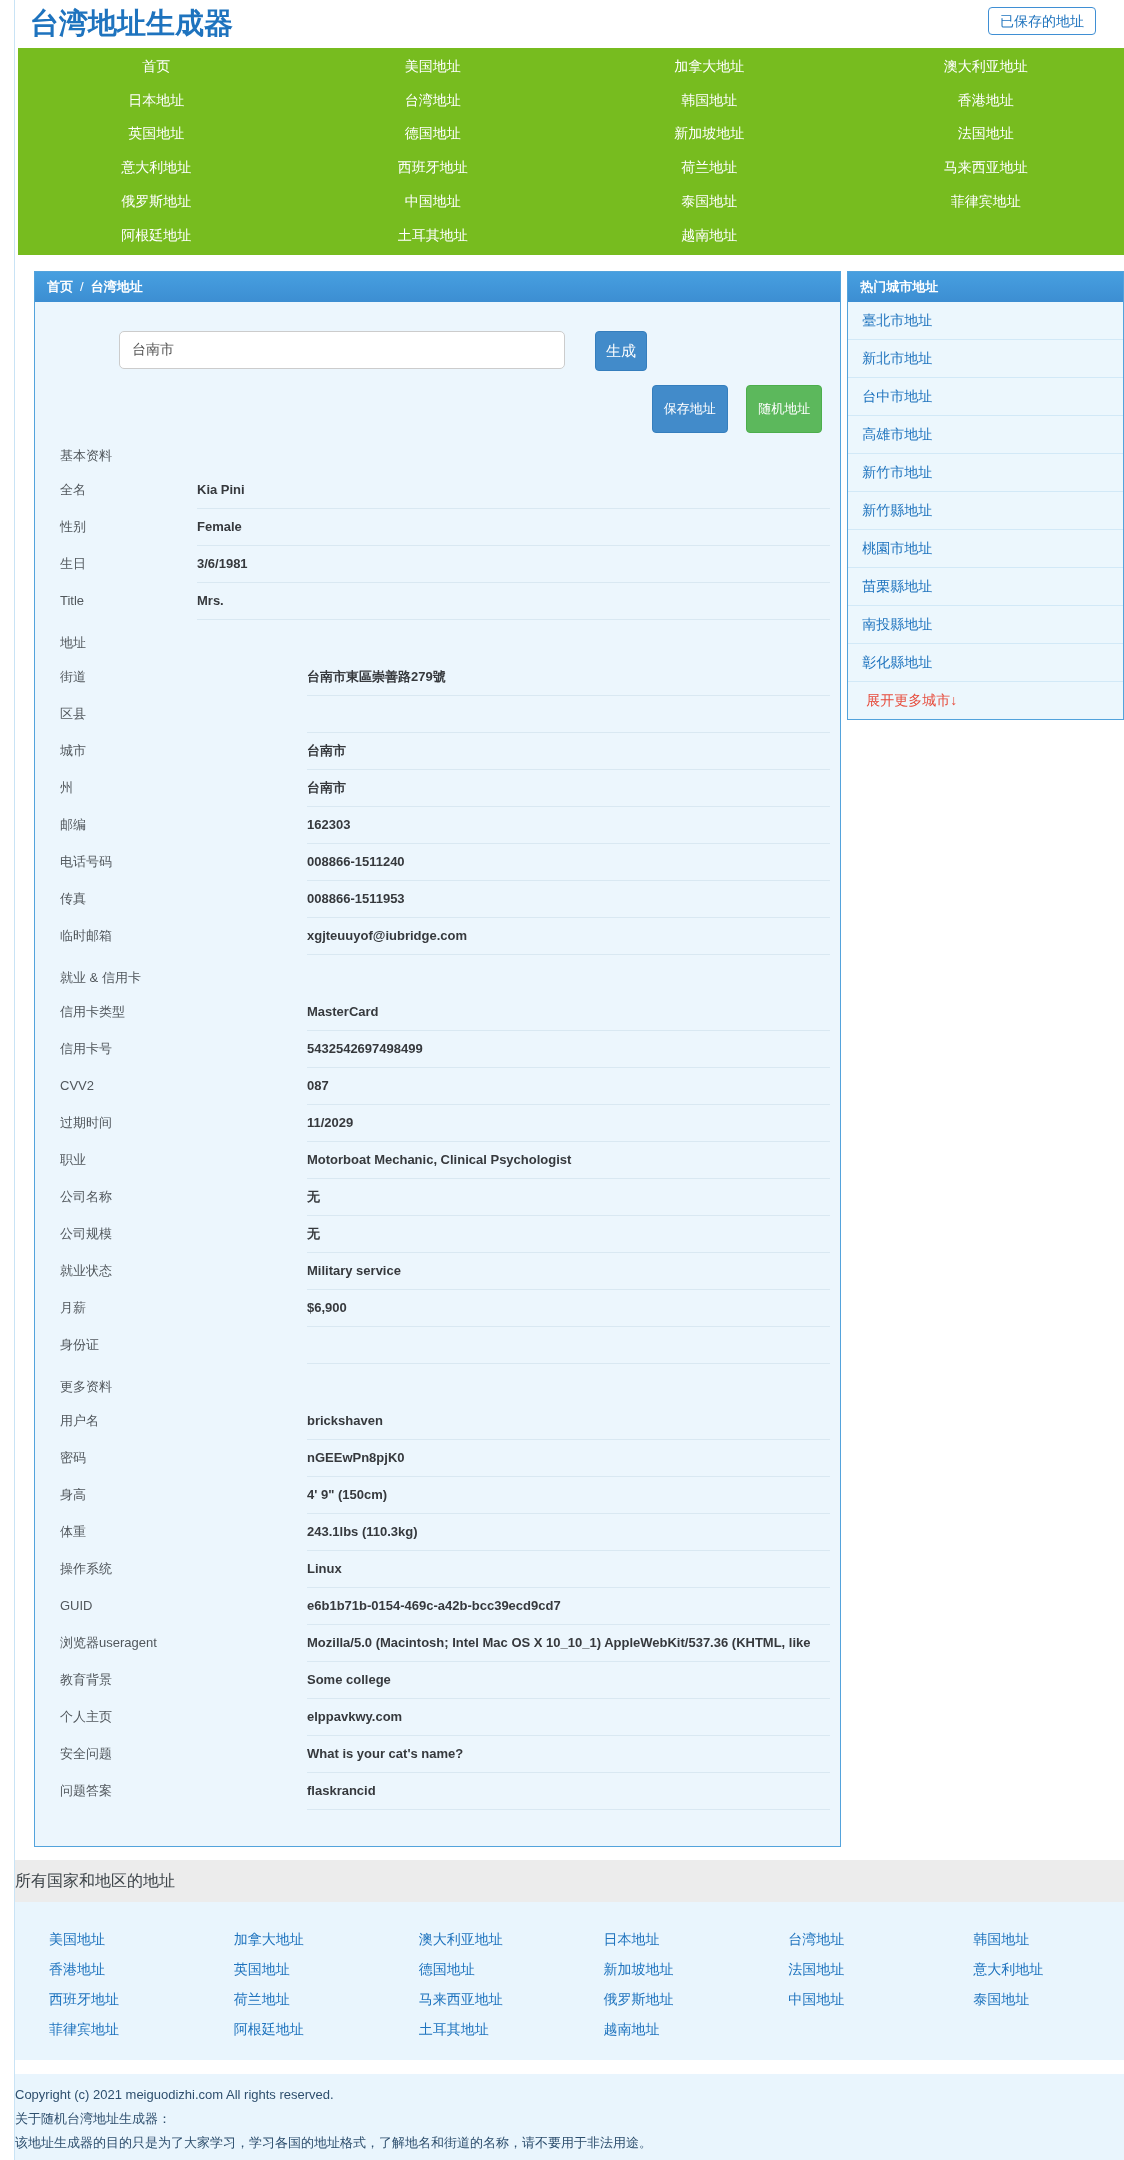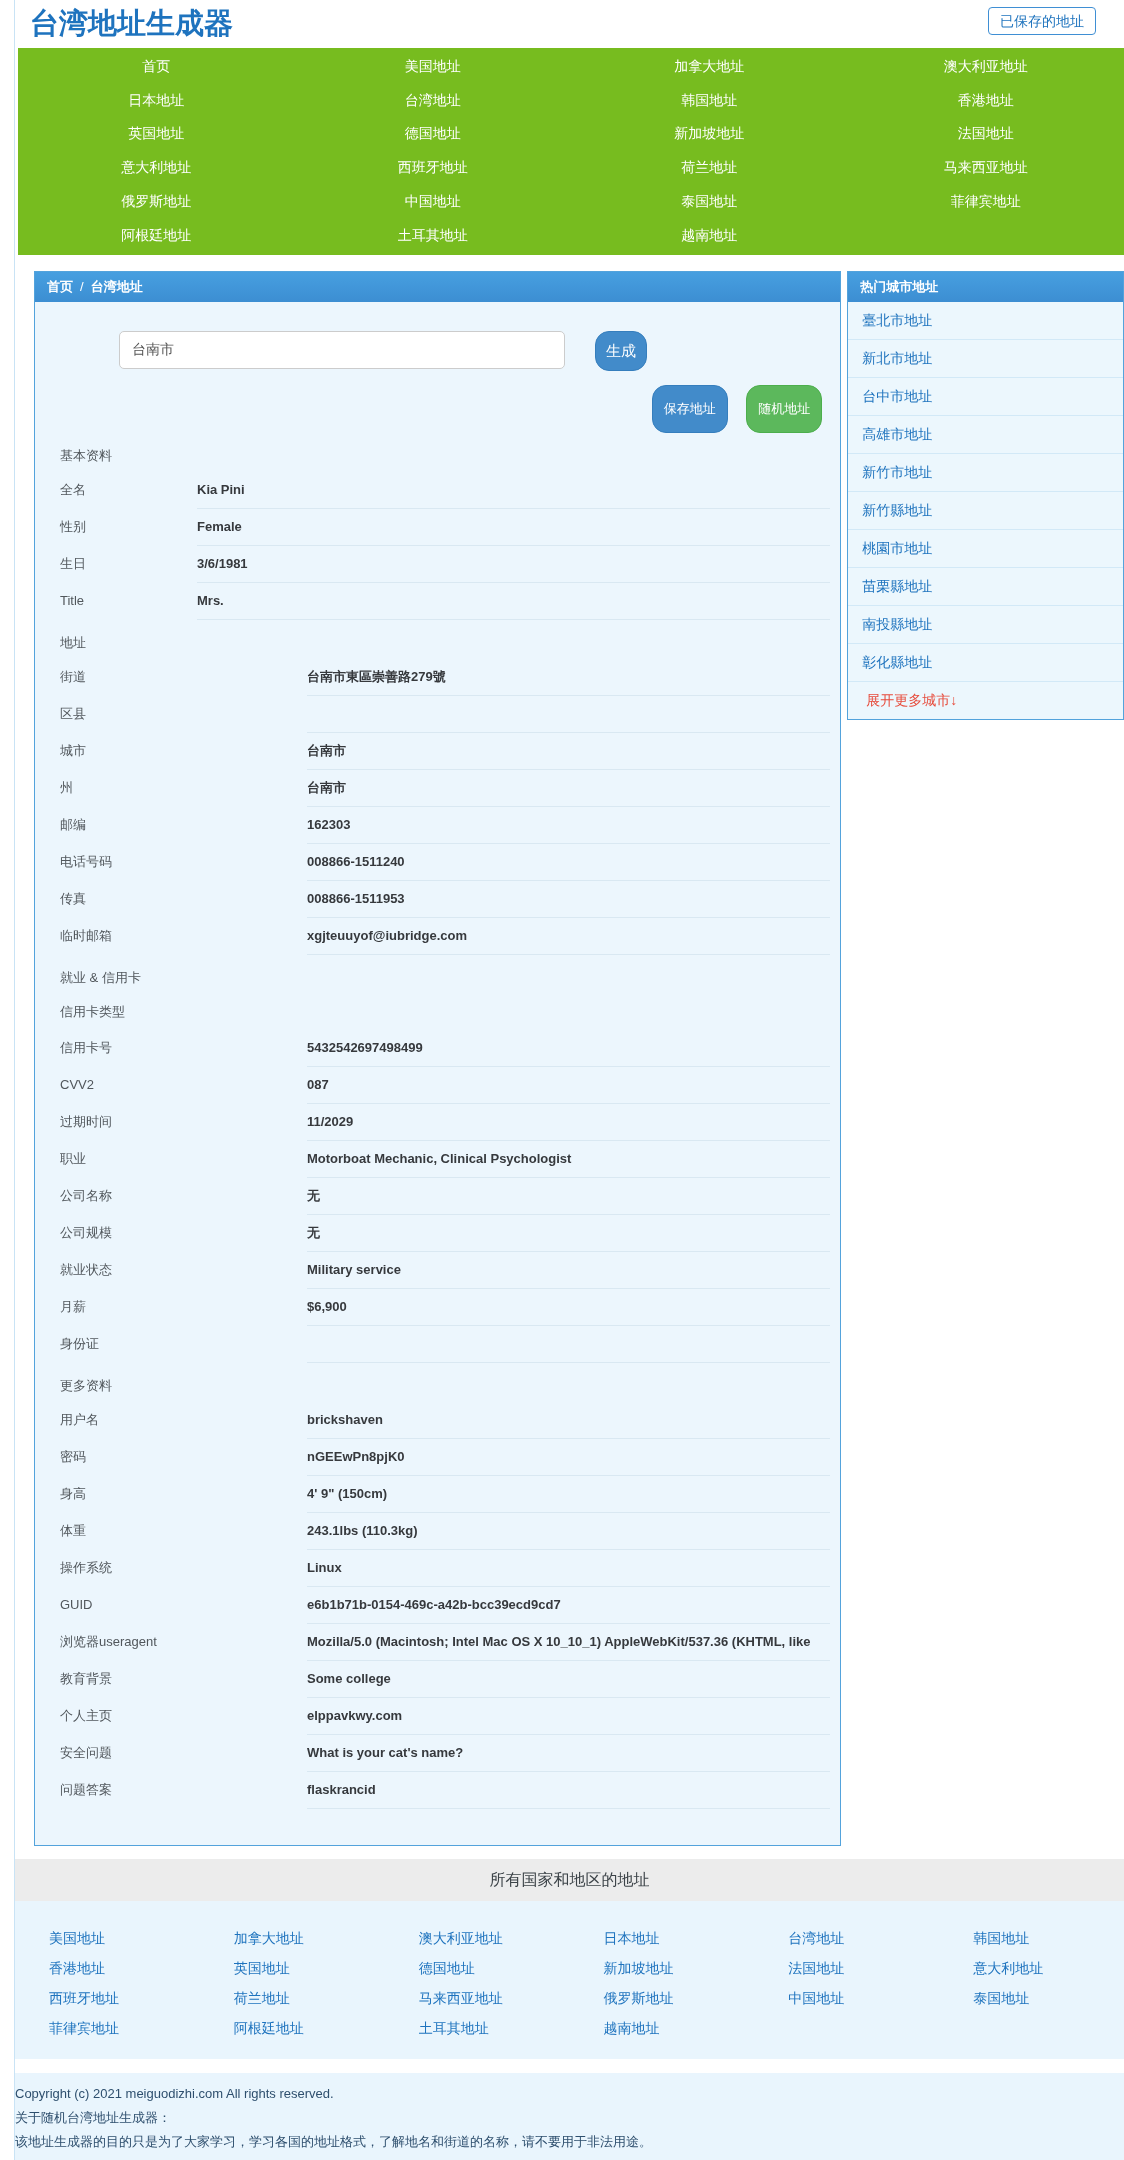--- a/index.html
+++ b/index.html
@@ -44,21 +44,21 @@
   .crumb-sep { padding:0 7px; font-weight:normal; }
 
   .panel-body { padding:29px 0 36px; }
 
   .form-row1 { margin-left:84px; display:flex; align-items:flex-start; }
   .city-input {
     width:446px; height:38px; border:1px solid #cccccc; border-radius:5px;
     padding:0 12px; font-size:14px; color:#555; background:#fff; outline:none;
     font-family:inherit;
   }
-  .btn { border:none; border-radius:14px; color:#fff; font-family:Liberation Serif, serif; cursor:pointer; }
+  .btn { border:none; border-radius:4px; color:#fff; font-family:Liberation Serif, serif; cursor:pointer; }
   .btn-generate { margin-left:30px; width:52px; height:40px; font-size:15px; background:#428bca; border:1px solid #357ebd; }
   .form-row2 { text-align:right; padding-right:18px; margin-top:14px; }
   .btn-small { display:inline-block; padding:15px 11px; font-size:13px; line-height:16px; }
   .btn-save { background:#428bca; border:1px solid #357ebd; }
   .btn-random { margin-left:14px; background:#5cb85c; border:1px solid #4cae4c; }
 
   .section-title { padding:14px 0 8px 9px; font-size:13px; color:#51575c; line-height:17px;margin-left:16px; }
   .info-row { display:flex; margin:0 10px 0 25px; }
   .row-label { flex:none; width:137px; font-size:13px; color:#51575c; padding:10px 0; line-height:16px; }
   .section.wide .row-label { width:247px; }
@@ -75,21 +75,21 @@
   .sidebar-list { }
   .sidebar-item {
     display:block; padding:10px 0 10px 14px; font-size:14px; line-height:17px;
     color:#1e73be; border-bottom:1px solid #d2e9f7; background:#ecf7fd;
   }
   .sidebar-more { display:block; padding:10px 0 10px 18px; font-size:14px; line-height:17px; color:#e74c3c; }
 
   
   .footer-band {
     margin-top:13px; height:42px; line-height:42px; background:#ececec;
-    text-align:center; font-size:16px; color:#3c4348;
+    text-align:left; font-size:16px; color:#3c4348;
   }
   .footer-links {
     background:#e9f5fd; padding:22px 0 16px;
     display:grid; grid-template-columns:repeat(6,1fr);
   }
   .footer-link { padding-left:34px; height:30px; line-height:30px; font-size:14px; color:#1e73be; }
 
   .copyright-sec { margin-top:14px; background:#e9f5fd; padding:12px 0 30px; font-size:13px; color:#2e4f6e; }
   .copyright-sec p { margin:0 0 7px; line-height:17px; }
   .center { }
@@ -248,20 +248,23 @@
                 <div class="row-label">临时邮箱</div>
                 <div class="row-value">
                   <div class="value-text">xgjteuuyof@iubridge.com</div>
                 </div>
               </div>
             </div>
             <div class="section wide">
               <div class="section-title">就业 &amp; 信用卡</div>
               <div class="info-row">
                 <div class="row-label">信用卡类型</div>
+                <div class="row-value">
+                  <div class="value-text">MasterCard</div>
+                </div>
               </div>
               <div class="info-row">
                 <div class="row-label">信用卡号</div>
                 <div class="row-value">
                   <div class="value-text">5432542697498499</div>
                 </div>
               </div>
               <div class="info-row">
                 <div class="row-label">CVV2</div>
                 <div class="row-value">

